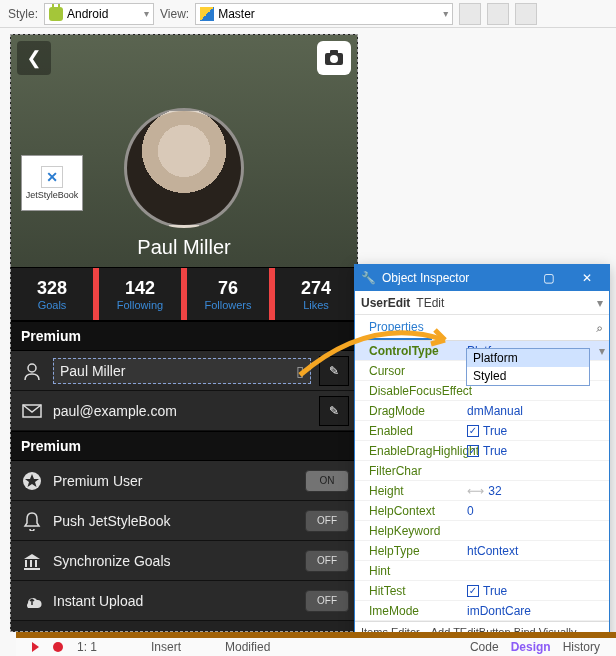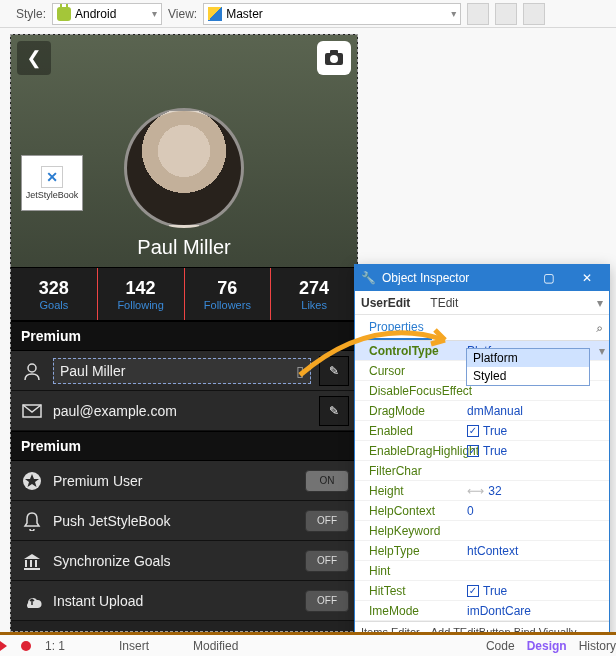--- a/index.html
+++ b/index.html
@@ -1,19 +1,19 @@
 <!DOCTYPE html>
 <html><head>
 <meta charset="utf-8">
 <style>
   * { box-sizing: border-box; margin: 0; padding: 0; }
   body { font-family: "Segoe UI", Tahoma, sans-serif; font-size: 12px; background: #f8f8f8; width: 616px; height: 656px; position: relative; overflow: hidden; }
 
   
-  .topbar { display: flex; align-items: center; height: 28px; padding: 2px 16px; border-bottom: 1px solid #d8d8d8; gap: 6px; }
+  .topbar { display: flex; align-items: center; height: 28px; padding: 2px 8px; border-bottom: 1px solid #d8d8d8; gap: 6px; }
   .topbar label { color: #555; }
   .combo { display: flex; align-items: center; background: #fff; border: 1px solid #c6c6c6; height: 22px; padding: 0 4px; gap:4px; }
   .combo .chev { color: #888; font-size:10px; }
   .andicon { width:14px; height:14px; background:#a4c639; border-radius:3px; position:relative; }
   .andicon:before,.andicon:after{content:"";position:absolute;width:2px;height:4px;background:#a4c639;top:-3px;}
   .andicon:before{left:3px}.andicon:after{right:3px}
   .editicon{width:14px;height:14px;background:linear-gradient(135deg,#ffcf33 50%,#2a7cd0 50%);}
   .tbbtn{width:22px;height:22px;background:#e8e8e8;border:1px solid #ccc;}
 
   
@@ -21,40 +21,40 @@
   .hero { height:232px; background:linear-gradient(#5a6450,#3e4638); position:relative; display:flex; flex-direction:column; align-items:center; justify-content:flex-end; }
   .hero-top { position:absolute; top:6px; left:6px; right:6px; display:flex; justify-content:space-between;}
   .backbtn,.cambtn{width:34px;height:34px;background:rgba(0,0,0,.35);border-radius:4px;display:flex;align-items:center;justify-content:center;color:#fff;font-size:18px}
   .cambtn{background:#fff;color:#333;border-radius:6px}
   .avatar{width:120px;height:120px;border-radius:60px;background:radial-gradient(circle at 50% 35%,#d9c9b8 0 28%,#c3b09a 28% 45%,#28221c 45% 100%);border:3px solid rgba(255,255,255,.5);margin-bottom:8px}
   .uname{color:#fff;font-size:20px;font-weight:300;margin-bottom:8px}
   .stylebk{position:absolute;left:10px;top:120px;width:62px;height:56px;background:#fff;border:1px solid #999;display:flex;flex-direction:column;align-items:center;justify-content:center;font-size:9px;color:#333}
   .stylebk .x{width:22px;height:22px;background:#fff;border:1px solid #ccc;color:#2a7cd0;font-weight:bold;display:flex;align-items:center;justify-content:center;font-size:14px;margin-bottom:2px}
 
   .stats{display:flex;height:54px;background:#1e1e1e;border-top:1px solid #000;border-bottom:1px solid #000}
-  .stat{flex:1;display:flex;flex-direction:column;align-items:center;justify-content:center;border-right:1px solid #ef4444}
+  .stat{flex:1;display:flex;flex-direction:column;align-items:center;justify-content:center;border-right:6px solid #ef4444}
   .stat:last-child{border-right:none}
   .stat .n{color:#fff;font-size:18px;font-weight:600}
   .stat .l{color:#3a8ad8;font-size:11px}
 
   .sect{background:#111;color:#fff;font-weight:700;font-size:14px;padding:6px 10px;border-top:1px solid #000;border-bottom:1px solid #000}
   .row{display:flex;align-items:center;height:40px;background:#2a2a2a;border-bottom:1px solid #111;padding:0 8px;gap:8px}
   .row .ricon{width:26px;height:26px;display:flex;align-items:center;justify-content:center;color:#e8e8e8;font-size:16px}
   .row .rtxt{flex:1;color:#eee;font-size:14px}
   .editbox{flex:1;background:#353535;border:1px dashed #8aa4d8;height:26px;color:#eee;font-size:14px;padding:2px 6px;display:flex;align-items:center;justify-content:space-between}
   .pencil{width:30px;height:30px;background:#202020;border:1px solid #000;color:#fff;display:flex;align-items:center;justify-content:center}
   .sw{width:44px;height:22px;background:#555;border-radius:4px;color:#ddd;font-size:10px;display:flex;align-items:center;justify-content:center;border:1px solid #333}
   .sw.on{background:#737373;color:#222}
 
   
   .oi { position:absolute; left:354px; top:264px; width:256px; background:#fff; border:1px solid #2a7cd0; box-shadow:0 4px 14px rgba(0,0,0,.25);}
   .oi-title{background:#2a7cd0;color:#fff;display:flex;align-items:center;height:26px;padding:0 6px;gap:6px;font-size:12px}
   .oi-title .sp{flex:1}
   .winbtn{width:32px;height:20px;display:flex;align-items:center;justify-content:center;color:#fff}
-  .oi-sel{display:flex;align-items:center;height:24px;border-bottom:1px solid #e3e3e3;padding:0 6px;gap:20px}
+  .oi-sel{display:flex;align-items:center;height:24px;border-bottom:1px solid #e3e3e3;padding:0 6px;gap:6px}
   .oi-sel .nm{font-weight:700;color:#333}.oi-sel .cls{color:#404040}
   .oi-tabs{display:flex;align-items:center;height:26px;border-bottom:1px solid #ddd;padding:0 6px}
   .oi-tabs .tab{color:#2a7cd0;font-weight:400;padding:4px 8px;border-bottom:2px solid #2a7cd0}
   .oi-tabs .sp{flex:1}
   .oi-grid{max-height:288px;overflow:hidden}
   .prow{display:flex;height:20px;align-items:center;border-bottom:1px solid #f1f1f1;font-size:12px}
   .pk{width:112px;padding-left:14px;color:#4d7c0f}
   .pv{flex:1;color:#1a4fc0;display:flex;align-items:center;gap:4px}
   .ck{width:12px;height:12px;border:1px solid #1a4fc0;display:inline-flex;align-items:center;justify-content:center;color:#1a4fc0;font-size:10px}
   .prow.sel{background:#d8e6ff}
@@ -62,21 +62,21 @@
   .dropdown{position:absolute;left:466px;top:348px;width:124px;background:#fff;border:1px solid #7a9fd6;z-index:5}
   .dropdown div{padding:2px 6px;font-size:12px}
   .dropdown .dsel{background:#cfe2ff}
   .oi-foot{border-top:1px solid #ddd;padding:4px 6px;font-size:11px;color:#444}
   .oi-foot .ln{margin-bottom:2px}
 
   
   .arrow{position:absolute;left:290px;top:320px;width:170px;height:70px;pointer-events:none;z-index:6}
 
   
-  .status{position:absolute;left:0;bottom:0;right:0;height:24px;border-top:3px solid #a16207;display:flex;align-items:center;padding:0 0;gap:14px;background:#fafafa;font-size:12px;color:#555}
+  .status{position:absolute;left:16px;bottom:0;right:0;height:24px;border-top:6px solid #a16207;display:flex;align-items:center;padding:0 16px;gap:14px;background:#fafafa;font-size:12px;color:#555}
   .status .sp{flex:1}
   .rec{width:10px;height:10px;border-radius:5px;background:#d23}
   .tri{width:0;height:0;border-left:7px solid #d23;border-top:5px solid transparent;border-bottom:5px solid transparent}
   .status .seg{min-width:60px}
   .tabsR{display:flex;gap:12px}
   .tabsR span{color:#555}
   .tabsR .act{color:#8b5cf6;font-weight:600}
 </style>
 </head>
 <body>

